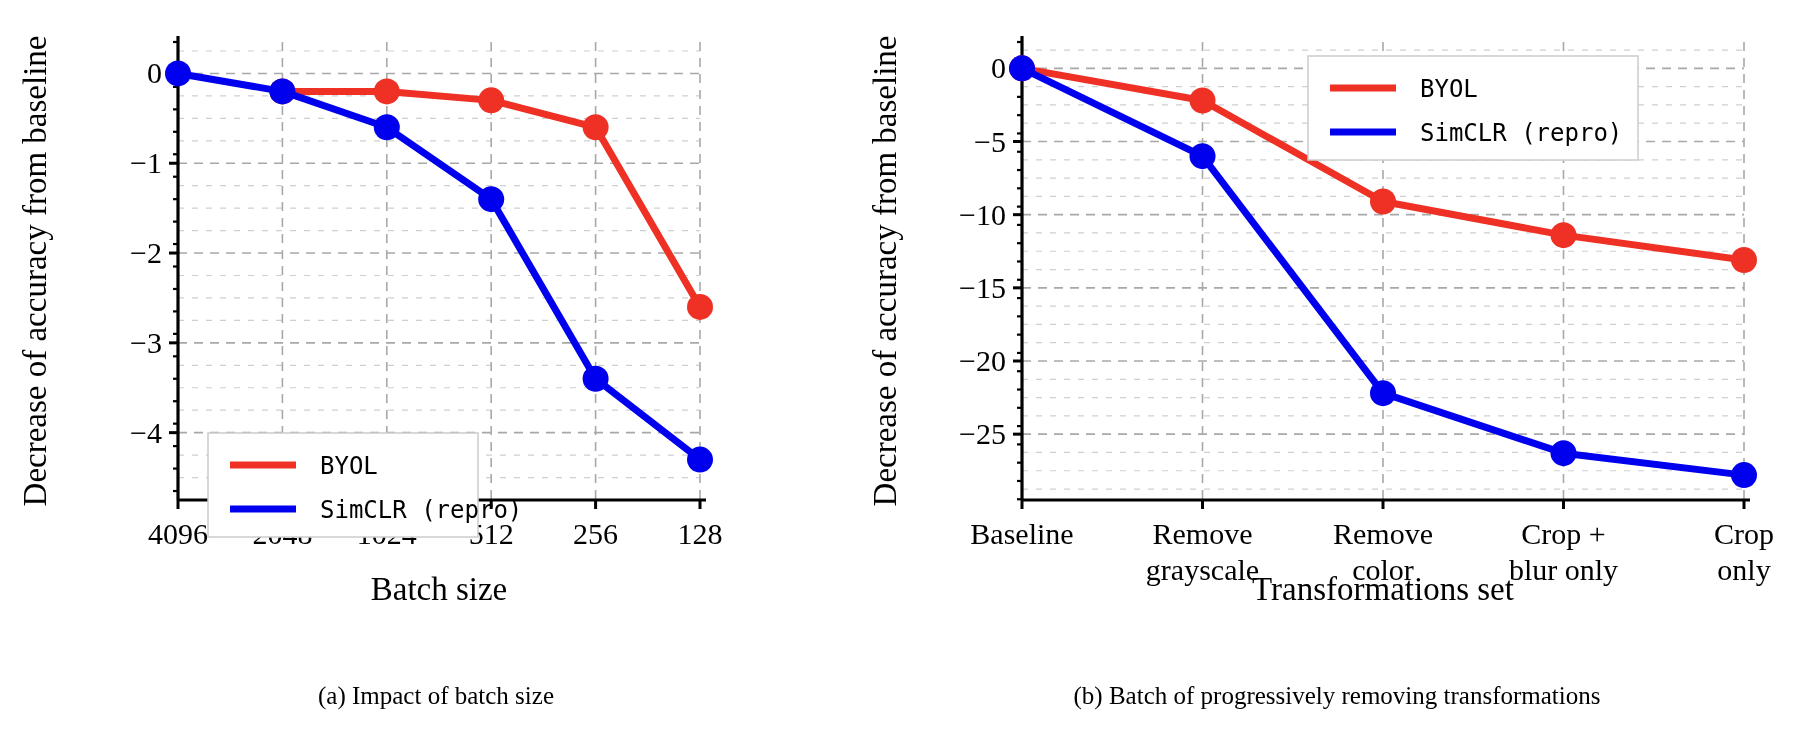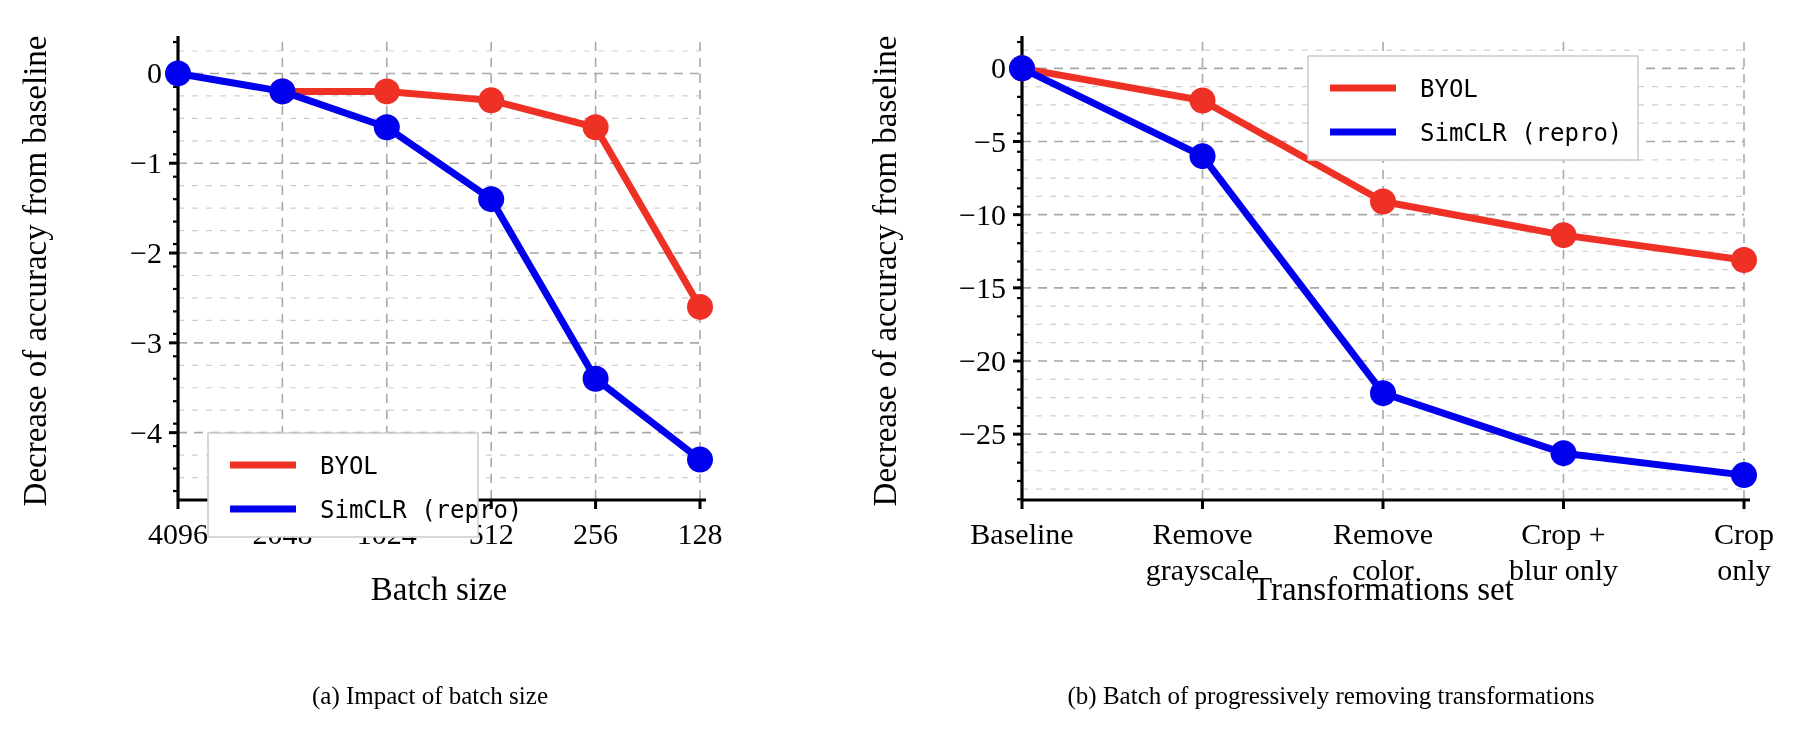--- a/index.html
+++ b/index.html
@@ -28,20 +28,21 @@
 
   .plot-svg { display: block; }
 
   .caption {
     position: absolute;
     width: 100%;
     text-align: center;
     font-size: 25px;
     color: #000;
     font-family: "Liberation Serif", "DejaVu Serif", serif;
+    margin-left: 6px;
   }
   .caption-a { top: 682px; left: 0; }
   .caption-b { top: 682px; left: 0; }
 
   text.tick-label {
     font-family: "Liberation Serif", "DejaVu Serif", serif;
     fill: #000000;
   }
   text.axis-title {
     font-family: "Liberation Serif", "DejaVu Serif", serif;

